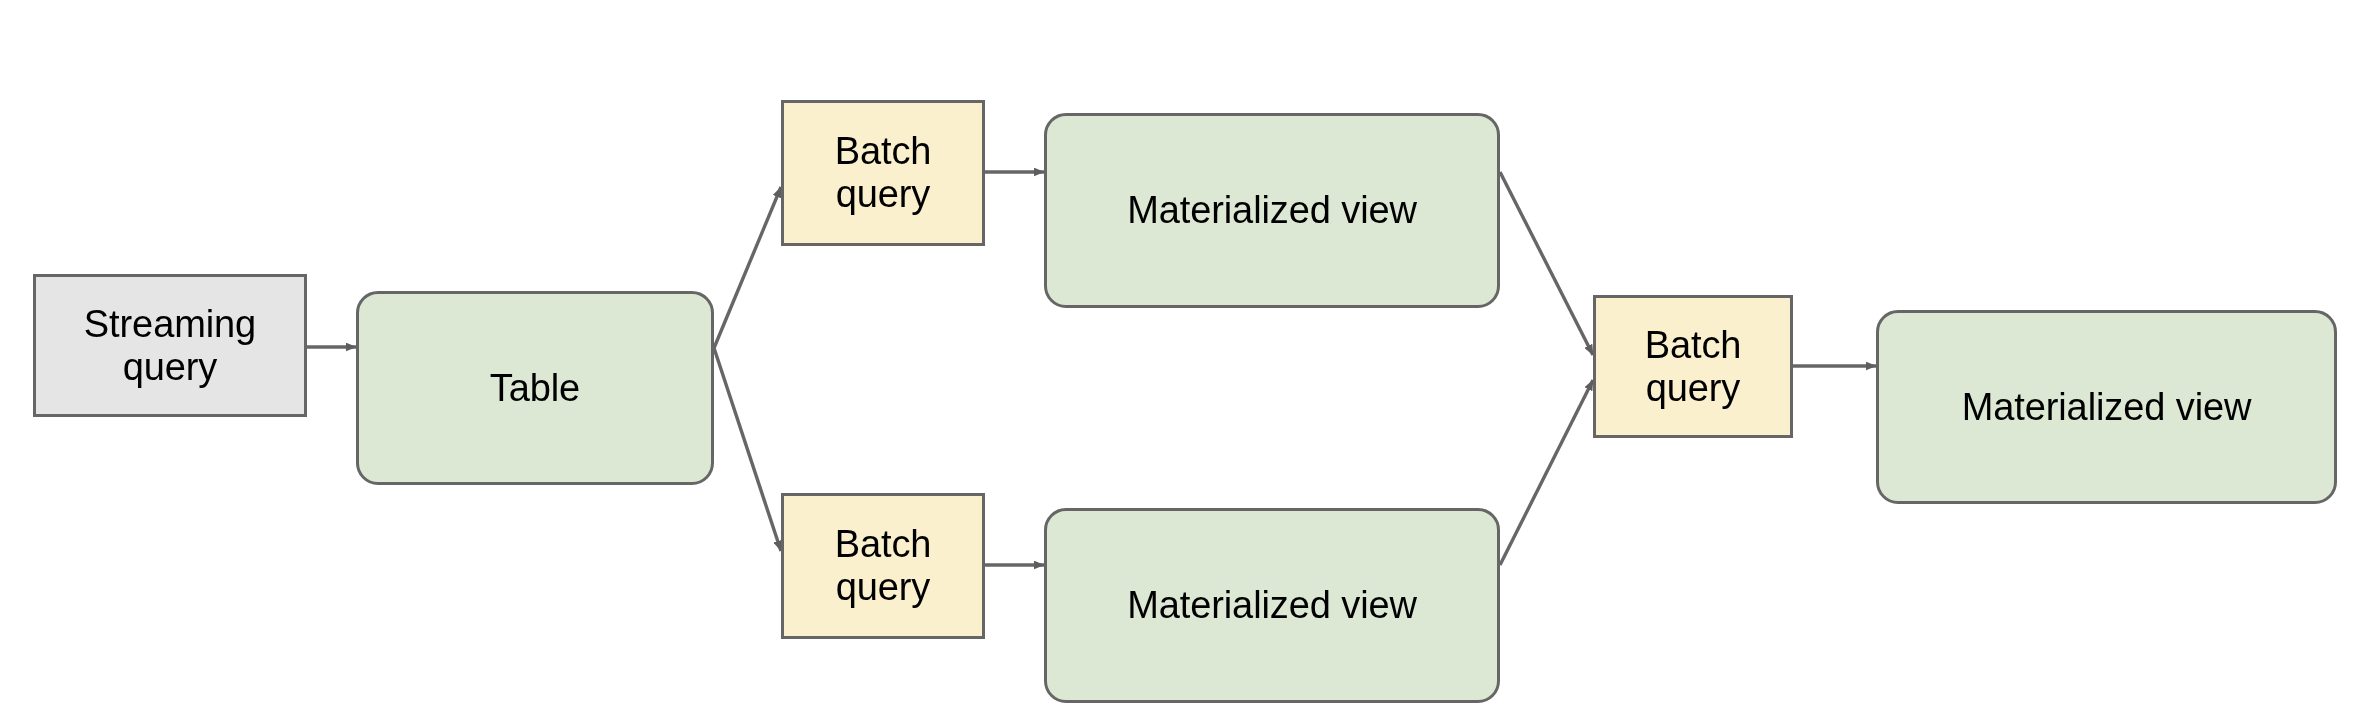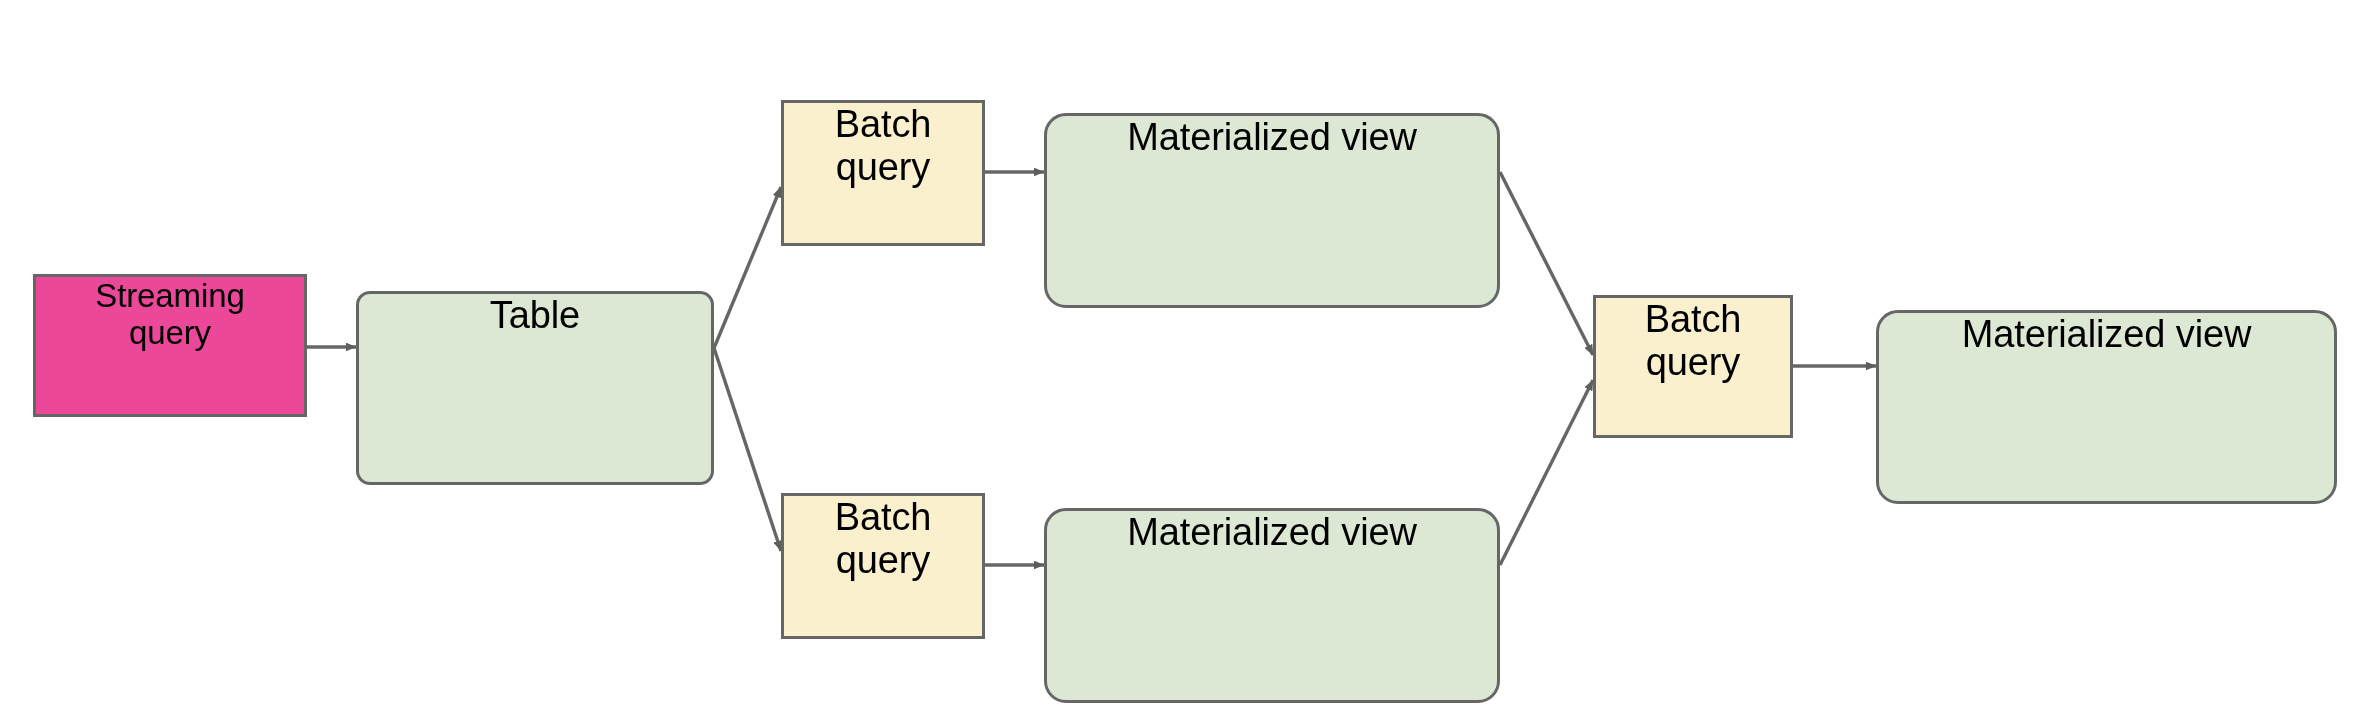--- a/index.html
+++ b/index.html
@@ -22,21 +22,21 @@
     left: 0;
     top: 0;
     width: 2370px;
     height: 720px;
     pointer-events: none;
   }
   .node {
     position: absolute;
     box-sizing: border-box;
     display: flex;
-    align-items: flex-start;
+    align-items: center;
     justify-content: center;
     text-align: center;
     color: #000000;
     font-family: "Liberation Sans", sans-serif;
     font-size: 38px;
     line-height: 1.13;
     letter-spacing: -0.1px;
     white-space: pre-line;
     border-style: solid;
     border-width: 3px;
@@ -75,26 +75,26 @@
         <line x1="714" y1="348" x2="781" y2="187" marker-end="url(#arrowhead)" stroke="#666666"></line>
         <line x1="714" y1="348" x2="781" y2="551" marker-end="url(#arrowhead)" stroke="#666666"></line>
         <line x1="985" y1="172" x2="1044" y2="172" marker-end="url(#arrowhead)" stroke="#666666"></line>
         <line x1="985" y1="565" x2="1044" y2="565" marker-end="url(#arrowhead)" stroke="#666666"></line>
         <line x1="1500" y1="172" x2="1593" y2="355" marker-end="url(#arrowhead)" stroke="#666666"></line>
         <line x1="1500" y1="565" x2="1593" y2="380" marker-end="url(#arrowhead)" stroke="#666666"></line>
         <line x1="1793" y1="366" x2="1876" y2="366" marker-end="url(#arrowhead)" stroke="#666666"></line>
       </g>
   </svg>
 
-  <div class="node process" style="left: 33px; top: 274px; width: 274px; height: 143px; background: #ec4899; border-color: rgb(102, 102, 102); color: rgb(0, 0, 0); font-size: 33px;">
+  <div class="node process" style="left: 33px; top: 274px; width: 274px; height: 143px; background: #e5e5e5; border-color: rgb(102, 102, 102); color: rgb(0, 0, 0); font-size: 38px;">
     <span class="node-label">Streaming
 query</span>
   </div>
 
-  <div class="node store" style="left: 356px; top: 251px; width: 358px; height: 194px; background: rgb(220, 232, 211); border-color: rgb(102, 102, 102); color: rgb(0, 0, 0); font-size: 38px; border-radius: 14px;">
+  <div class="node store" style="left: 356px; top: 251px; width: 358px; height: 194px; background: rgb(220, 232, 211); border-color: rgb(102, 102, 102); color: rgb(0, 0, 0); font-size: 38px;">
     <span class="node-label">Table</span>
   </div>
 
   <div class="node process" style="left: 781px; top: 100px; width: 204px; height: 146px; background: rgb(250, 240, 205); border-color: rgb(102, 102, 102); color: rgb(0, 0, 0); font-size: 38px;">
     <span class="node-label">Batch
 query</span>
   </div>
 
   <div class="node store" style="left: 1044px; top: 73px; width: 456px; height: 195px; background: rgb(220, 232, 211); border-color: rgb(102, 102, 102); color: rgb(0, 0, 0); font-size: 38px;">
     <span class="node-label">Materialized view</span>

